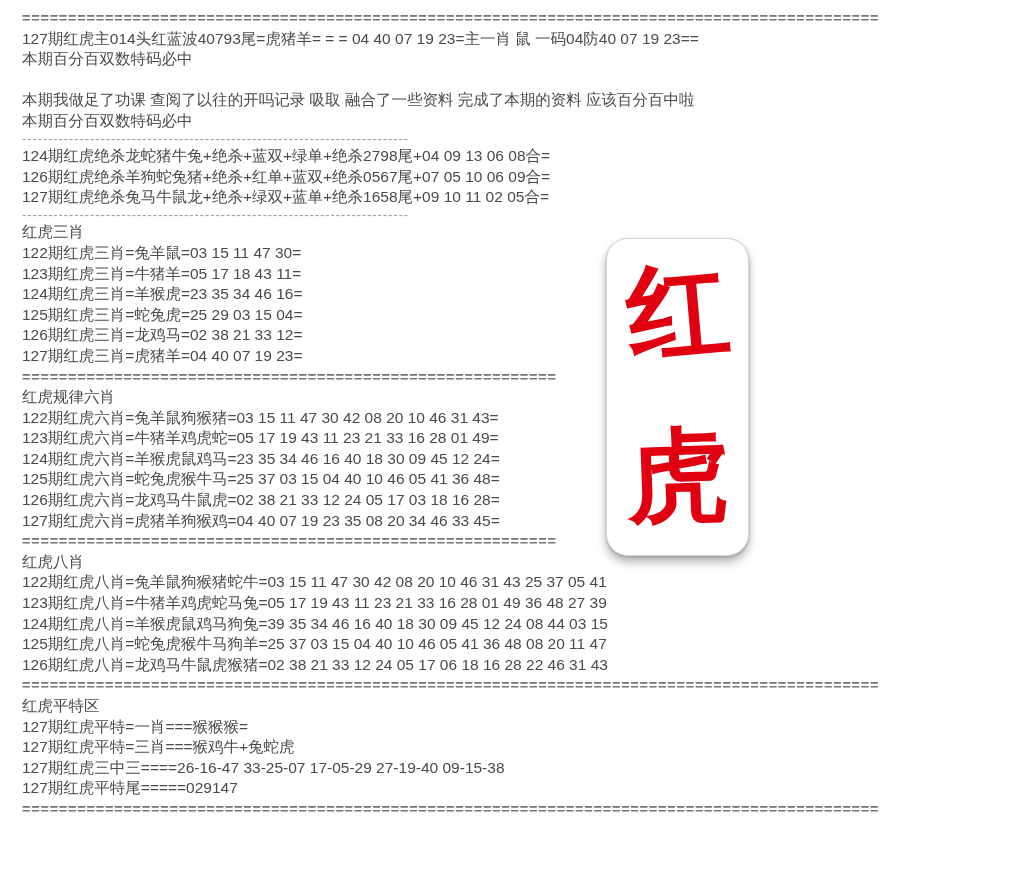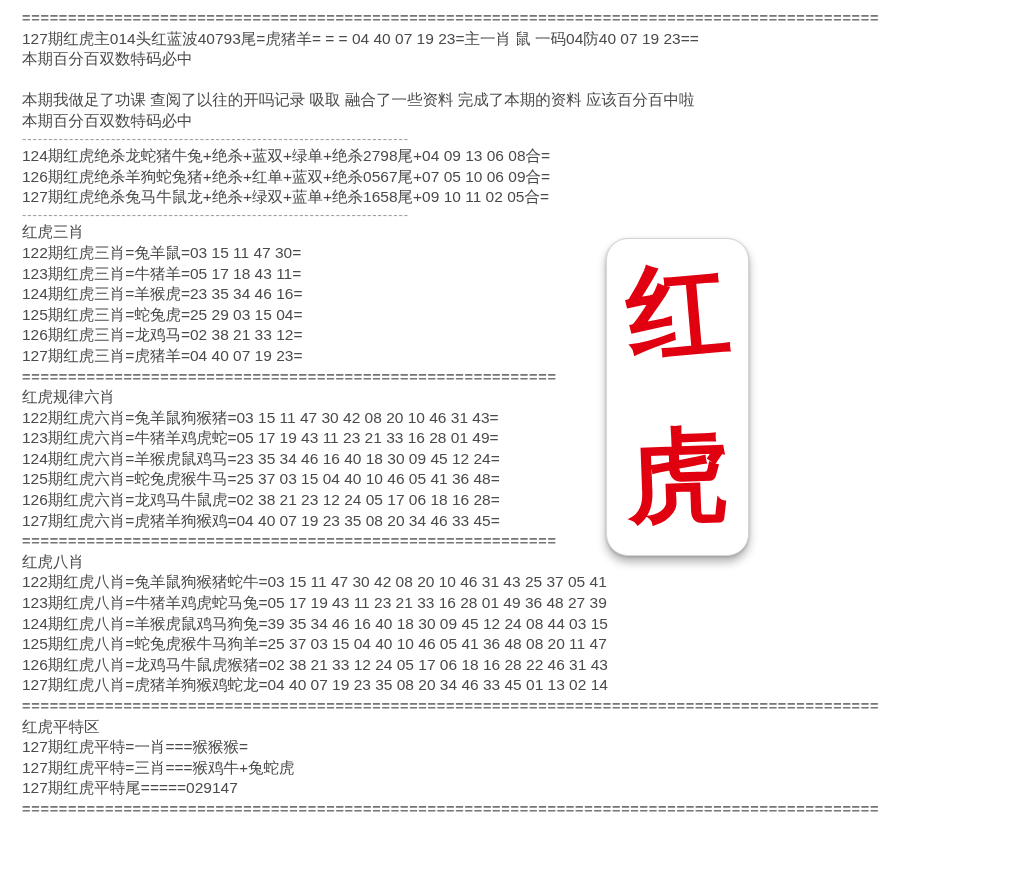--- a/index.html
+++ b/index.html
@@ -89,34 +89,34 @@
     <div class="line txt">124期红虎三肖=羊猴虎=23 35 34 46 16=</div>
     <div class="line txt">125期红虎三肖=蛇兔虎=25 29 03 15 04=</div>
     <div class="line txt">126期红虎三肖=龙鸡马=02 38 21 33 12=</div>
     <div class="line txt">127期红虎三肖=虎猪羊=04 40 07 19 23=</div>
     <div class="line eq">==========================================================</div>
     <div class="line txt">红虎规律六肖</div>
     <div class="line txt">122期红虎六肖=兔羊鼠狗猴猪=03 15 11 47 30 42 08 20 10 46 31 43=</div>
     <div class="line txt">123期红虎六肖=牛猪羊鸡虎蛇=05 17 19 43 11 23 21 33 16 28 01 49=</div>
     <div class="line txt">124期红虎六肖=羊猴虎鼠鸡马=23 35 34 46 16 40 18 30 09 45 12 24=</div>
     <div class="line txt">125期红虎六肖=蛇兔虎猴牛马=25 37 03 15 04 40 10 46 05 41 36 48=</div>
-    <div class="line txt">126期红虎六肖=龙鸡马牛鼠虎=02 38 21 23 12 24 05 17 06 18 16 28=</div>
+    <div class="line txt">126期红虎六肖=龙鸡马牛鼠虎=02 38 21 33 12 24 05 17 03 18 16 28=</div>
     <div class="line txt">127期红虎六肖=虎猪羊狗猴鸡=04 40 07 19 23 35 08 20 34 46 33 45=</div>
     <div class="line eq">==========================================================</div>
     <div class="line txt">红虎八肖</div>
     <div class="line txt">122期红虎八肖=兔羊鼠狗猴猪蛇牛=03 15 11 47 30 42 08 20 10 46 31 43 25 37 05 41</div>
     <div class="line txt">123期红虎八肖=牛猪羊鸡虎蛇马兔=05 17 19 43 11 23 21 33 16 28 01 49 36 48 27 39</div>
     <div class="line txt">124期红虎八肖=羊猴虎鼠鸡马狗兔=39 35 34 46 16 40 18 30 09 45 12 24 08 44 03 15</div>
     <div class="line txt">125期红虎八肖=蛇兔虎猴牛马狗羊=25 37 03 15 04 40 10 46 05 41 36 48 08 20 11 47</div>
     <div class="line txt">126期红虎八肖=龙鸡马牛鼠虎猴猪=02 38 21 33 12 24 05 17 06 18 16 28 22 46 31 43</div>
-    <div class="line txt">127期红虎八肖=虎猪羊狗猴鸡蛇龙=04 40 07 19 23 35 08 20 34 46 33 45 01 13 02 14</div>
     <div class="line eq">=============================================================================================</div>
     <div class="line txt">红虎平特区</div>
     <div class="line txt">127期红虎平特=一肖===猴猴猴=</div>
     <div class="line txt">127期红虎平特=三肖===猴鸡牛+兔蛇虎</div>
+    <div class="line txt">127期红虎三中三====26-16-47 33-25-07 17-05-29 27-19-40 09-15-38</div>
     <div class="line txt">127期红虎平特尾=====029147</div>
     <div class="line eq">=============================================================================================</div>
   </div>
 
 <div class="badge">
   <div class="badge-char top">红</div>
   <div class="badge-char bottom">虎</div>
 </div>
 
 </body></html>

